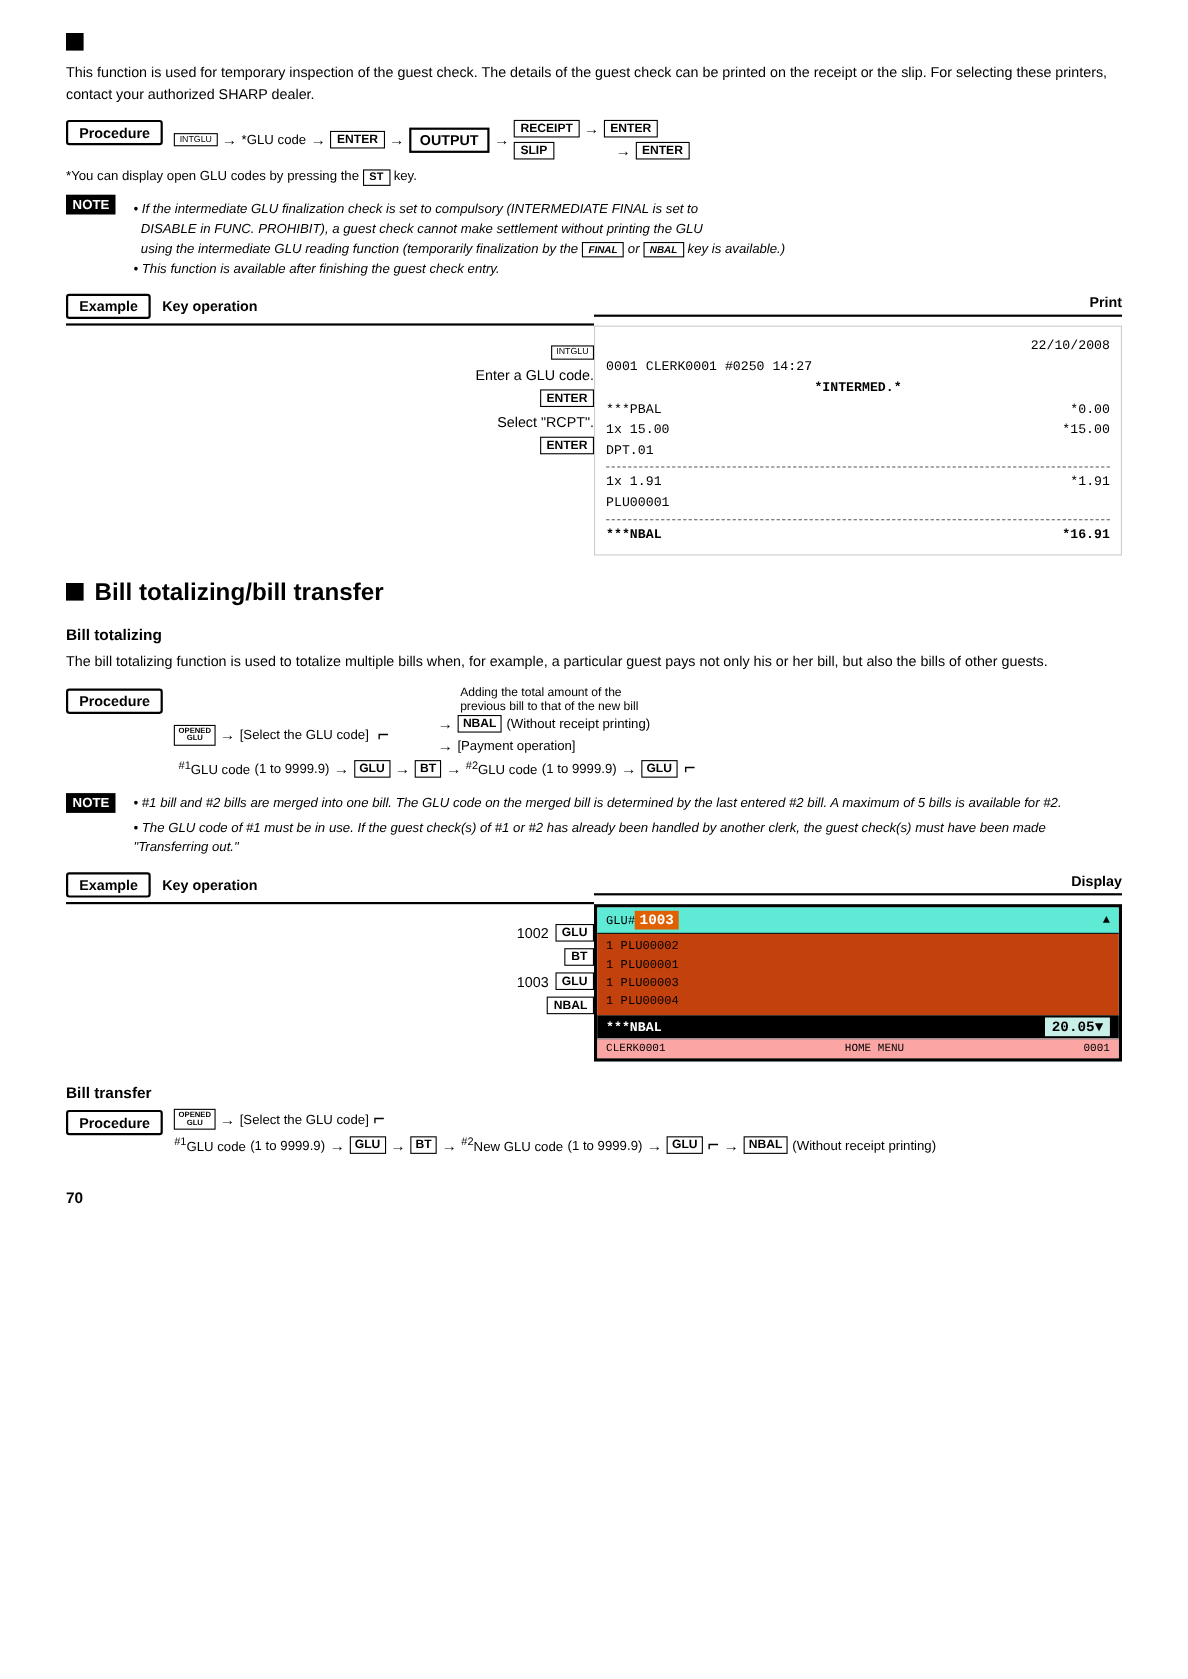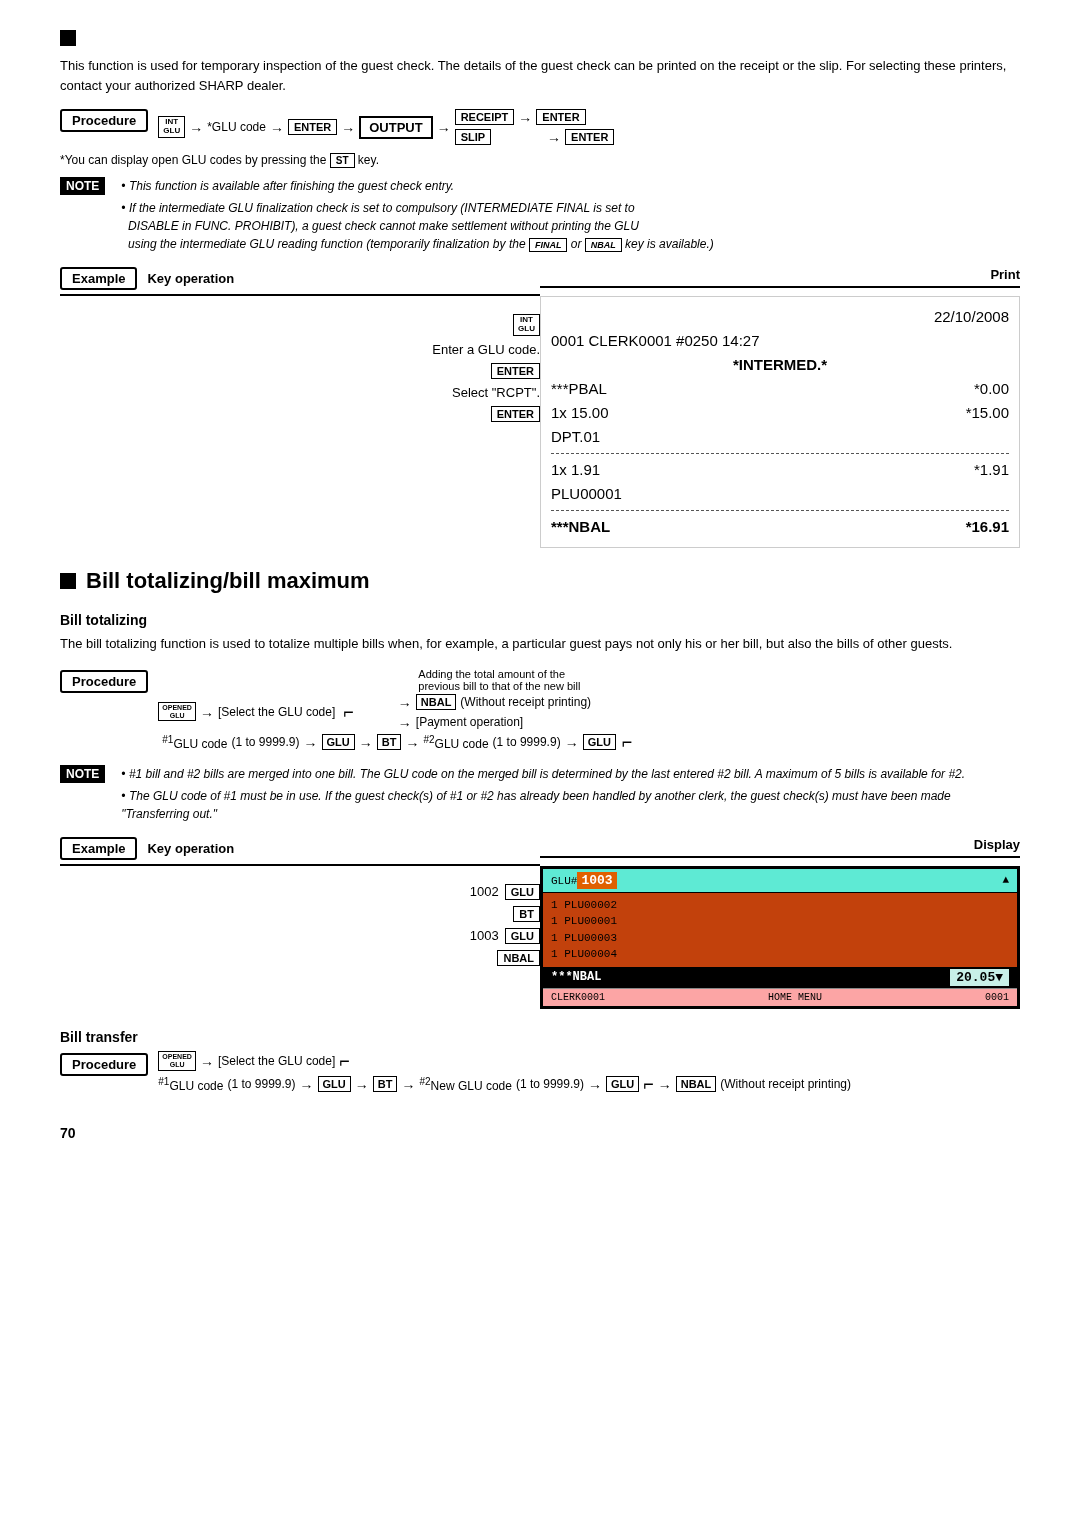--- a/index.html
+++ b/index.html
@@ -124,22 +124,22 @@
       padding: 2px 10px;
       font-weight: bold;
       font-size: 13px;
       margin-right: 10px;
       border-radius: 3px;
     }
 
     
     .print-area {
       border: 1px solid #ccc;
-      font-family: Liberation Sans, sans-serif;
-      font-size: 15px;
+      font-family: Liberation Mono, monospace;
+      font-size: 12px;
       padding: 8px 10px;
       line-height: 1.6;
       min-width: 220px;
       background: #fff;
     }
 
     .print-area .header-line {
       text-align: right;
     }
 
@@ -234,24 +234,24 @@
     .small-note {
       font-size: 12px;
       margin-top: 4px;
       margin-bottom: 4px;
     }
 
     .two-line-key {
       border: 1px solid #000;
       padding: 1px 4px;
       font-size: 9px;
-      font-weight: bold;
+      font-weight: normal;
       text-align: center;
       display: inline-flex;
-      flex-direction: column;
+      flex-direction: row;
       align-items: center;
       line-height: 1.1;
     }
 
     .key-op-rows {
       display: flex;
       flex-direction: column;
       align-items: flex-end;
       gap: 6px;
       padding-top: 10px;
@@ -345,25 +345,25 @@
     </div>
   </div>
 
   <p class="small-note">
     *You can display open GLU codes by pressing the <span class="key-box" style="font-size:10px">ST</span> key.
   </p>
 
   <div class="note-section">
     <span class="note-box">NOTE</span>
     <div class="note-content">
-      <div>• <span>This function is available after finishing the guest check entry.</span></div>
       <div style="margin-top:4px">• If the intermediate GLU finalization check is set to compulsory (INTERMEDIATE FINAL is set to<br>
         &nbsp;&nbsp;DISABLE in FUNC. PROHIBIT), a guest check cannot make settlement without printing the GLU<br>
         &nbsp;&nbsp;using the intermediate GLU reading function (temporarily finalization by the <span class="key-box" style="font-size:9px">FINAL</span> or <span class="key-box" style="font-size:9px">NBAL</span> key is available.)
       </div>
+      <div>• <span>This function is available after finishing the guest check entry.</span></div>
     </div>
   </div>
 
   <div style="display:flex; gap:0; margin-top:10px; margin-bottom:20px;">
 
     <div style="flex:1;">
       <div style="display:flex; align-items:center; border-bottom:2px solid #000; padding-bottom:4px; margin-bottom:8px;">
         <span class="example-box">Example</span>
         <span style="font-weight:bold; font-size:13px;">Key operation</span>
       </div>
@@ -417,21 +417,21 @@
         </div>
       </div>
     </div>
   </div>
 </div>
 
 <div>
 
   <div class="section-title">
     <span class="square"></span>
-    <span>Bill totalizing/bill maximum</span>
+    <span>Bill totalizing/bill transfer</span>
   </div>
 
   <div class="sub-section-title">Bill totalizing</div>
   <p class="section-desc">The bill totalizing function is used to totalize multiple bills when, for example, a particular guest pays not only his or her bill, but also the bills of other guests.</p>
 
   <div class="procedure-row" style="align-items:flex-start; gap:0;">
     <span class="procedure-box" style="margin-top:2px;">Procedure</span>
     <div style="display:flex; flex-direction:column; gap:0; font-size:12px;">
 
       <div style="display:flex; margin-left:260px; font-size:11px; margin-bottom:2px;">

